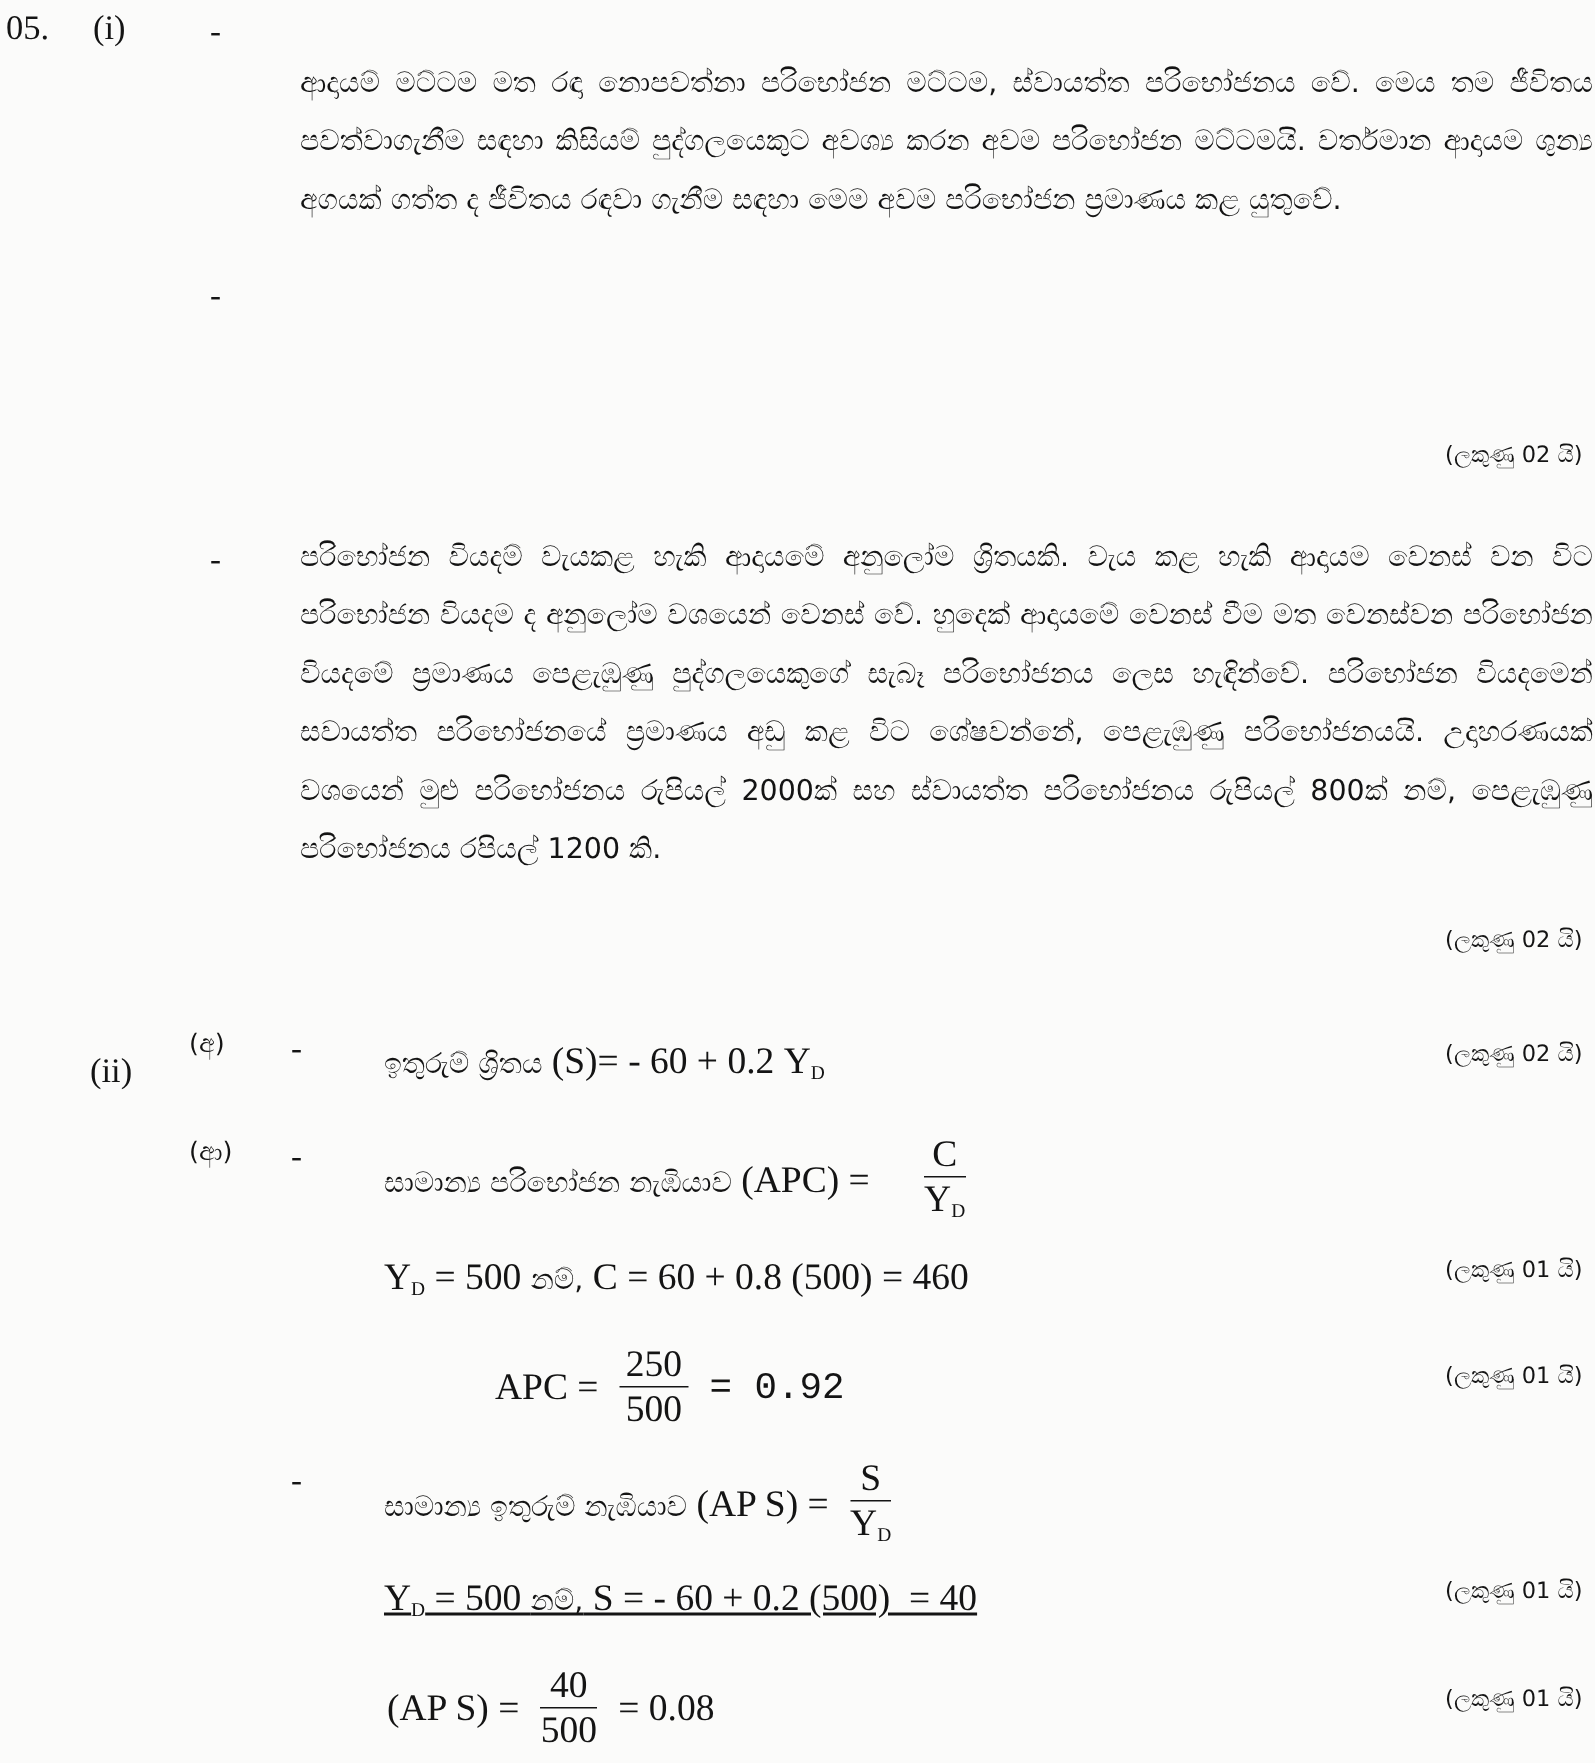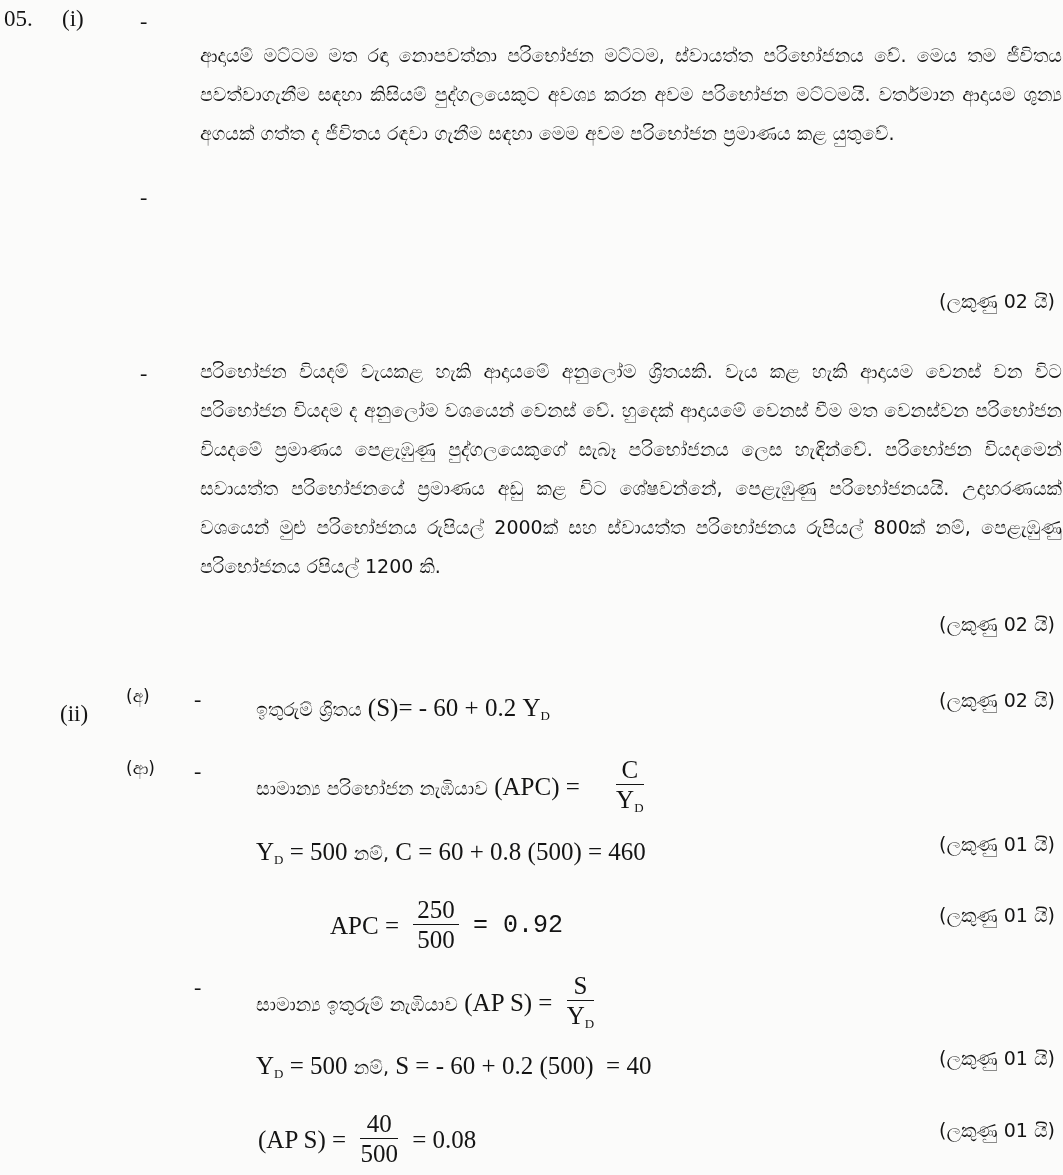--- a/index.html
+++ b/index.html
@@ -19,21 +19,21 @@
       font-size: 19px; line-height: 39px;
       text-align: justify; text-align-last: left;
       white-space: normal;
     }
     .dash { font-size: 22px; }
     .marks {
       position: absolute; right: 8px;
       font-family: "Liberation Serif", serif; font-size: 21px;
       white-space: nowrap;
     }
-    .marks .si { font-family: "DejaVu Sans", sans-serif; font-size: 19px; }
+    .marks .si { font-family: "DejaVu Sans", sans-serif; font-size: 15px; }
     .eq { position: absolute; white-space: nowrap; font-size: 25px; margin-top: 12px; }
     .eq .si { font-family: "DejaVu Sans", sans-serif; font-size: 19px; }
     sub { font-size: 13px; vertical-align: -4px; }
     .frac { display: inline-block; vertical-align: middle; text-align: center; margin: 0 8px; }
     .frac .n { display: block; border-bottom: 1.5px solid #141414; padding: 0 4px; line-height: 28px; }
     .frac .d { display: block; line-height: 30px; }
     .watermark {
       position: absolute; left: 560px; top: 552px;
       font-family: "Liberation Sans", sans-serif; font-weight: bold;
       font-size: 78px; letter-spacing: 2px;
@@ -98,21 +98,21 @@
   <span class="abs dash" style="left:194px; top:974px;">-</span>
   <div class="eq" style="left:256px; top:960px;">
     <span class="si">සාමාන්‍ය ඉතුරුම් නැඹියාව</span>
     <span>(AP S) =</span>
     <span class="frac">
       <span class="n">S</span>
       <span class="d"><span>Y</span><sub>D</sub></span>
     </span>
   </div>
 
-  <div class="eq" style="left:256px; top:1040px;">
+  <div class="eq" style="left:256px; top:1040px;text-decoration:underline;">
     <span>Y</span><sub>D</sub><span> = 500 </span><span class="si">නම්,</span><span style="white-space:pre;"> S = - 60 + 0.2 (500)  = 40</span>
   </div>
   <span class="marks" style="top:1046px;"><span class="si">(ලකුණු 01 යි)</span></span>
 
   <div class="eq" style="left:258px; top:1098px;">
     <span style="vertical-align:middle;">(AP S) =</span>
     <span class="frac">
       <span class="n">40</span>
       <span class="d">500</span>
     </span>

